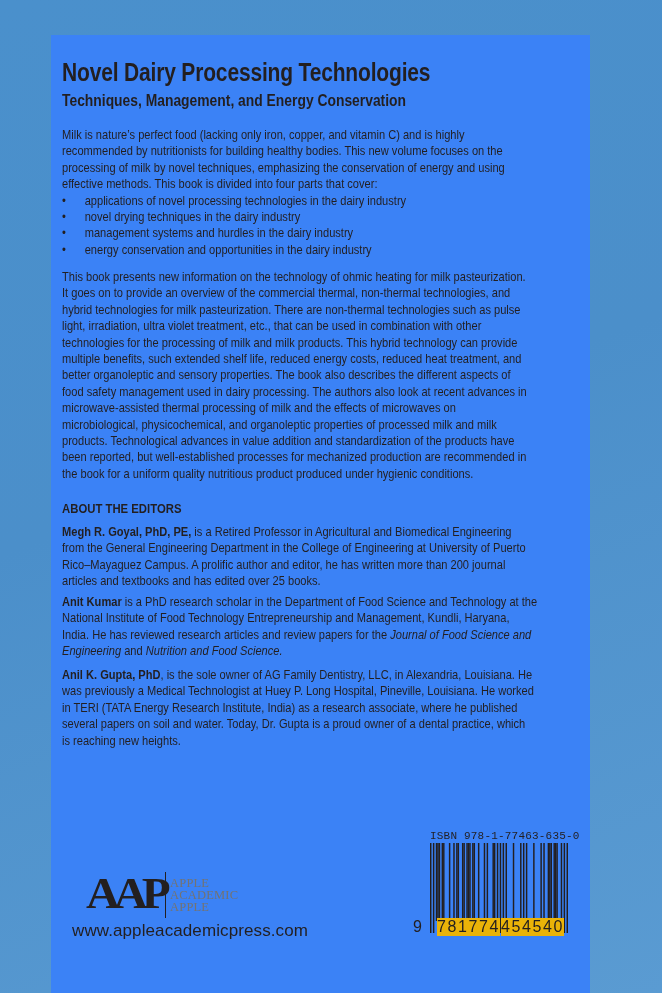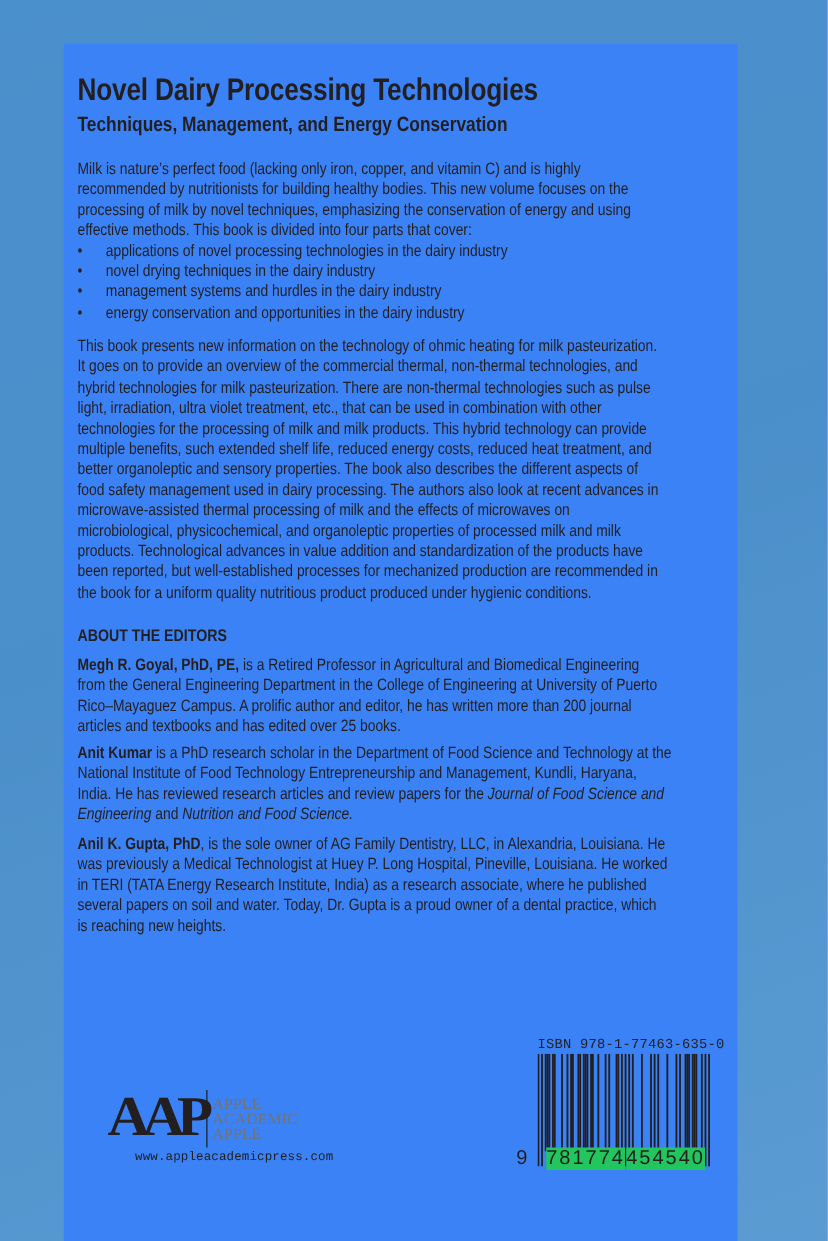--- a/index.html
+++ b/index.html
@@ -51,35 +51,35 @@
     position: absolute; left: 93px; top: 4px; width: 1px; height: 46px; background: #231f20;
   }
   .logo-words {
     position: absolute; left: 98px; top: 9px;
     font-family: "Liberation Serif", serif; font-size: 12.5px; line-height: 12px;
     color: #737373; letter-spacing: 0.2px;
   }
   .logo-words span { display: block; }
   .logo-url {
     position: absolute; left: 0px; top: 53px;
-    font-family: Liberation Mono, monospace; font-size: 10px; color: #231f20;
-    white-space: nowrap; letter-spacing: 0.1px; margin-left: 36px;
+    font-family: Liberation Sans, sans-serif; font-size: 17px; color: #231f20;
+    white-space: nowrap; letter-spacing: 0.1px;
   }
 
   .barcode { position: absolute; left: 410px; top: 830px; width: 165px; height: 110px; }
   .isbn-label {
     position: absolute; left: 20px; top: 0px;
     font-family: "Liberation Mono", monospace; font-size: 11px; line-height: 12px;
     letter-spacing: 0.2px; white-space: nowrap; color: #231f20;
   }
   .barcode svg { position: absolute; left: 20px; top: 13px; }
   .bc-digits {
     position: absolute; top: 88px;
     font-family: "Liberation Sans", sans-serif; font-size: 16px; line-height: 18px;
-    color: #231f20; background: #22c55e; white-space: nowrap;
+    color: #231f20; background: #eab308; white-space: nowrap;
   }
   .bc-first { left: 3px; background: transparent; }
   .bc-left { left: 27px; letter-spacing: 1.6px; }
   .bc-right { left: 91px; letter-spacing: 1.6px; }
 </style>
 </head>
 <body>
 
 <div class="panel">
 

